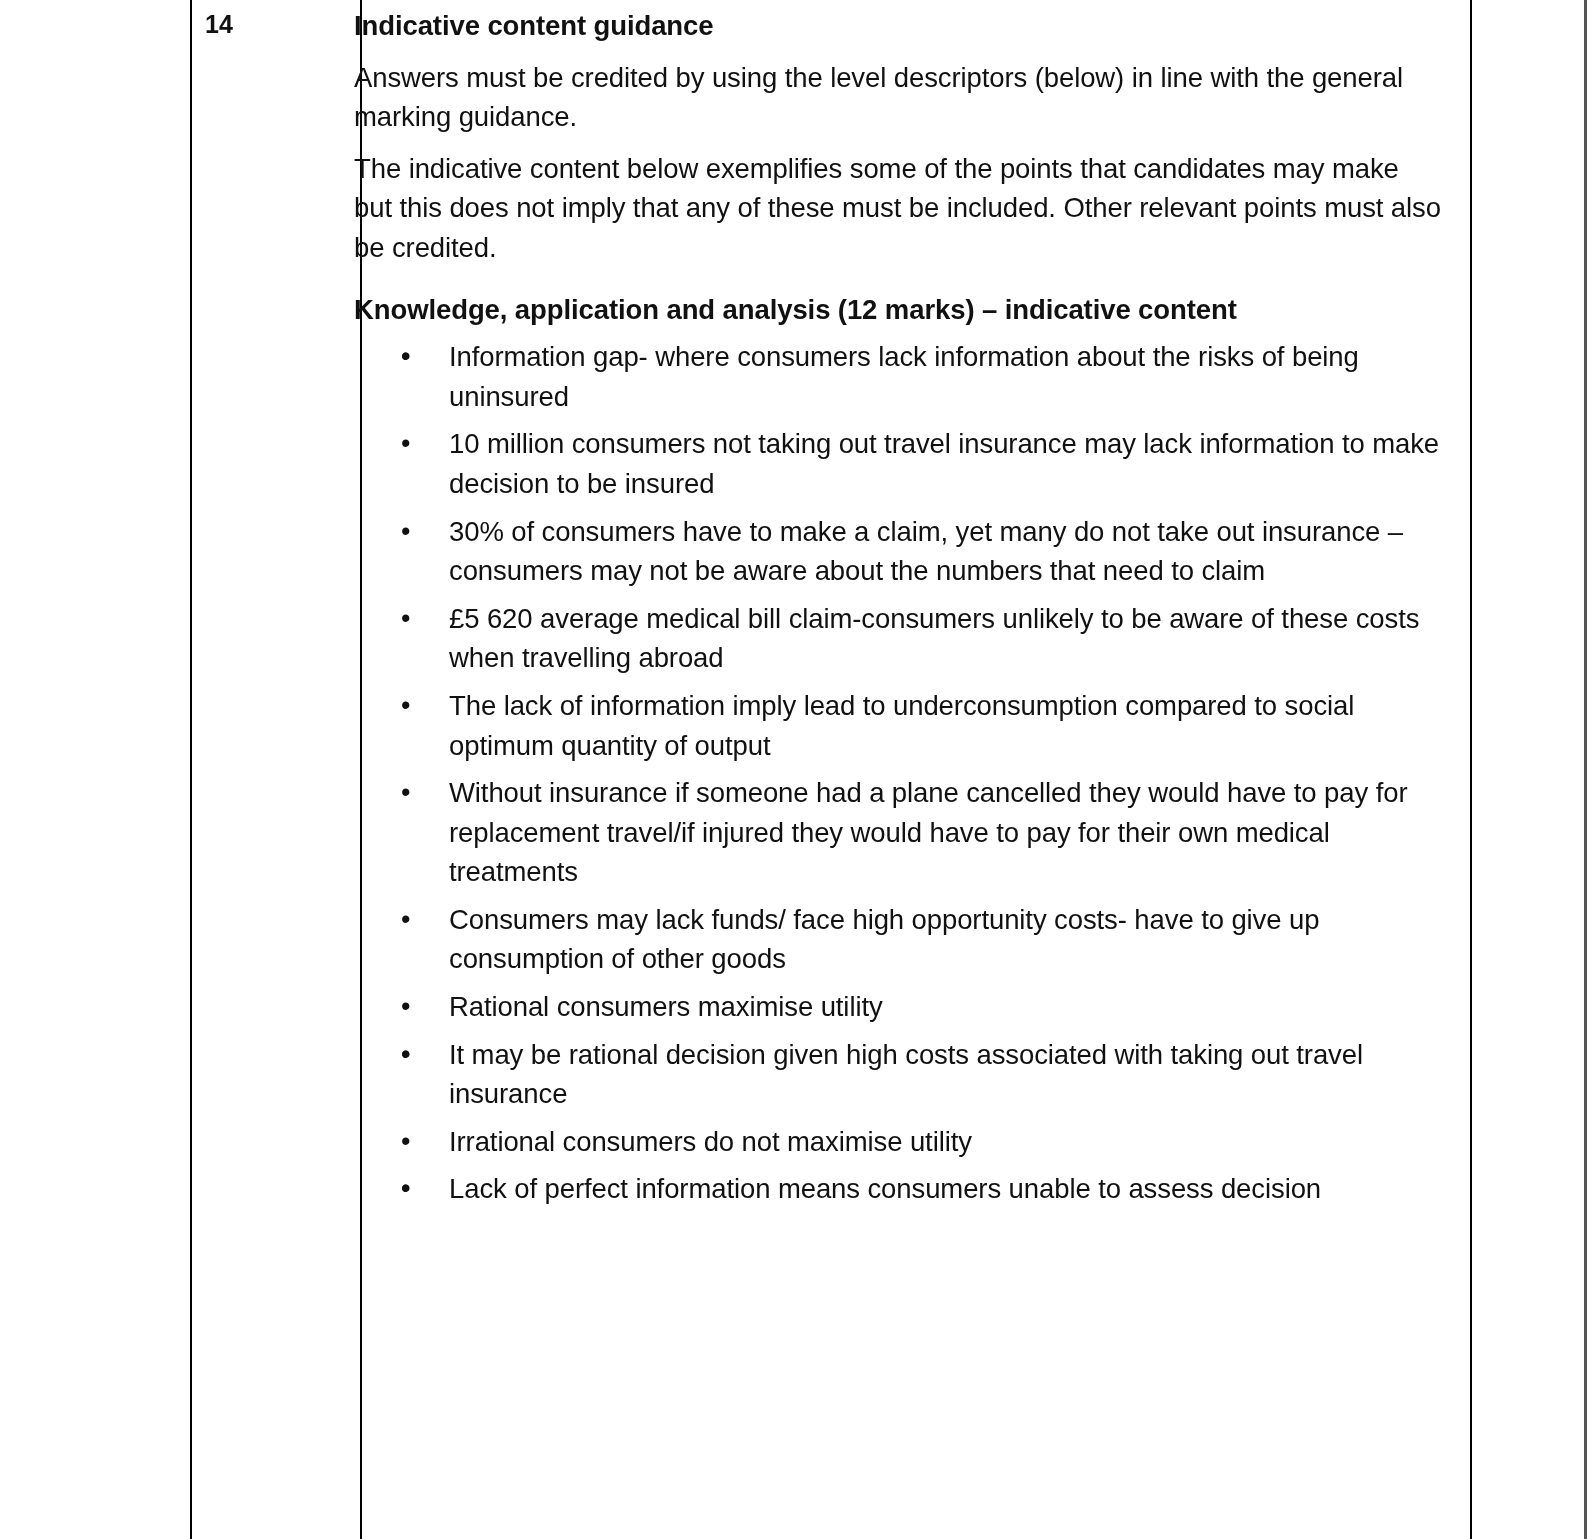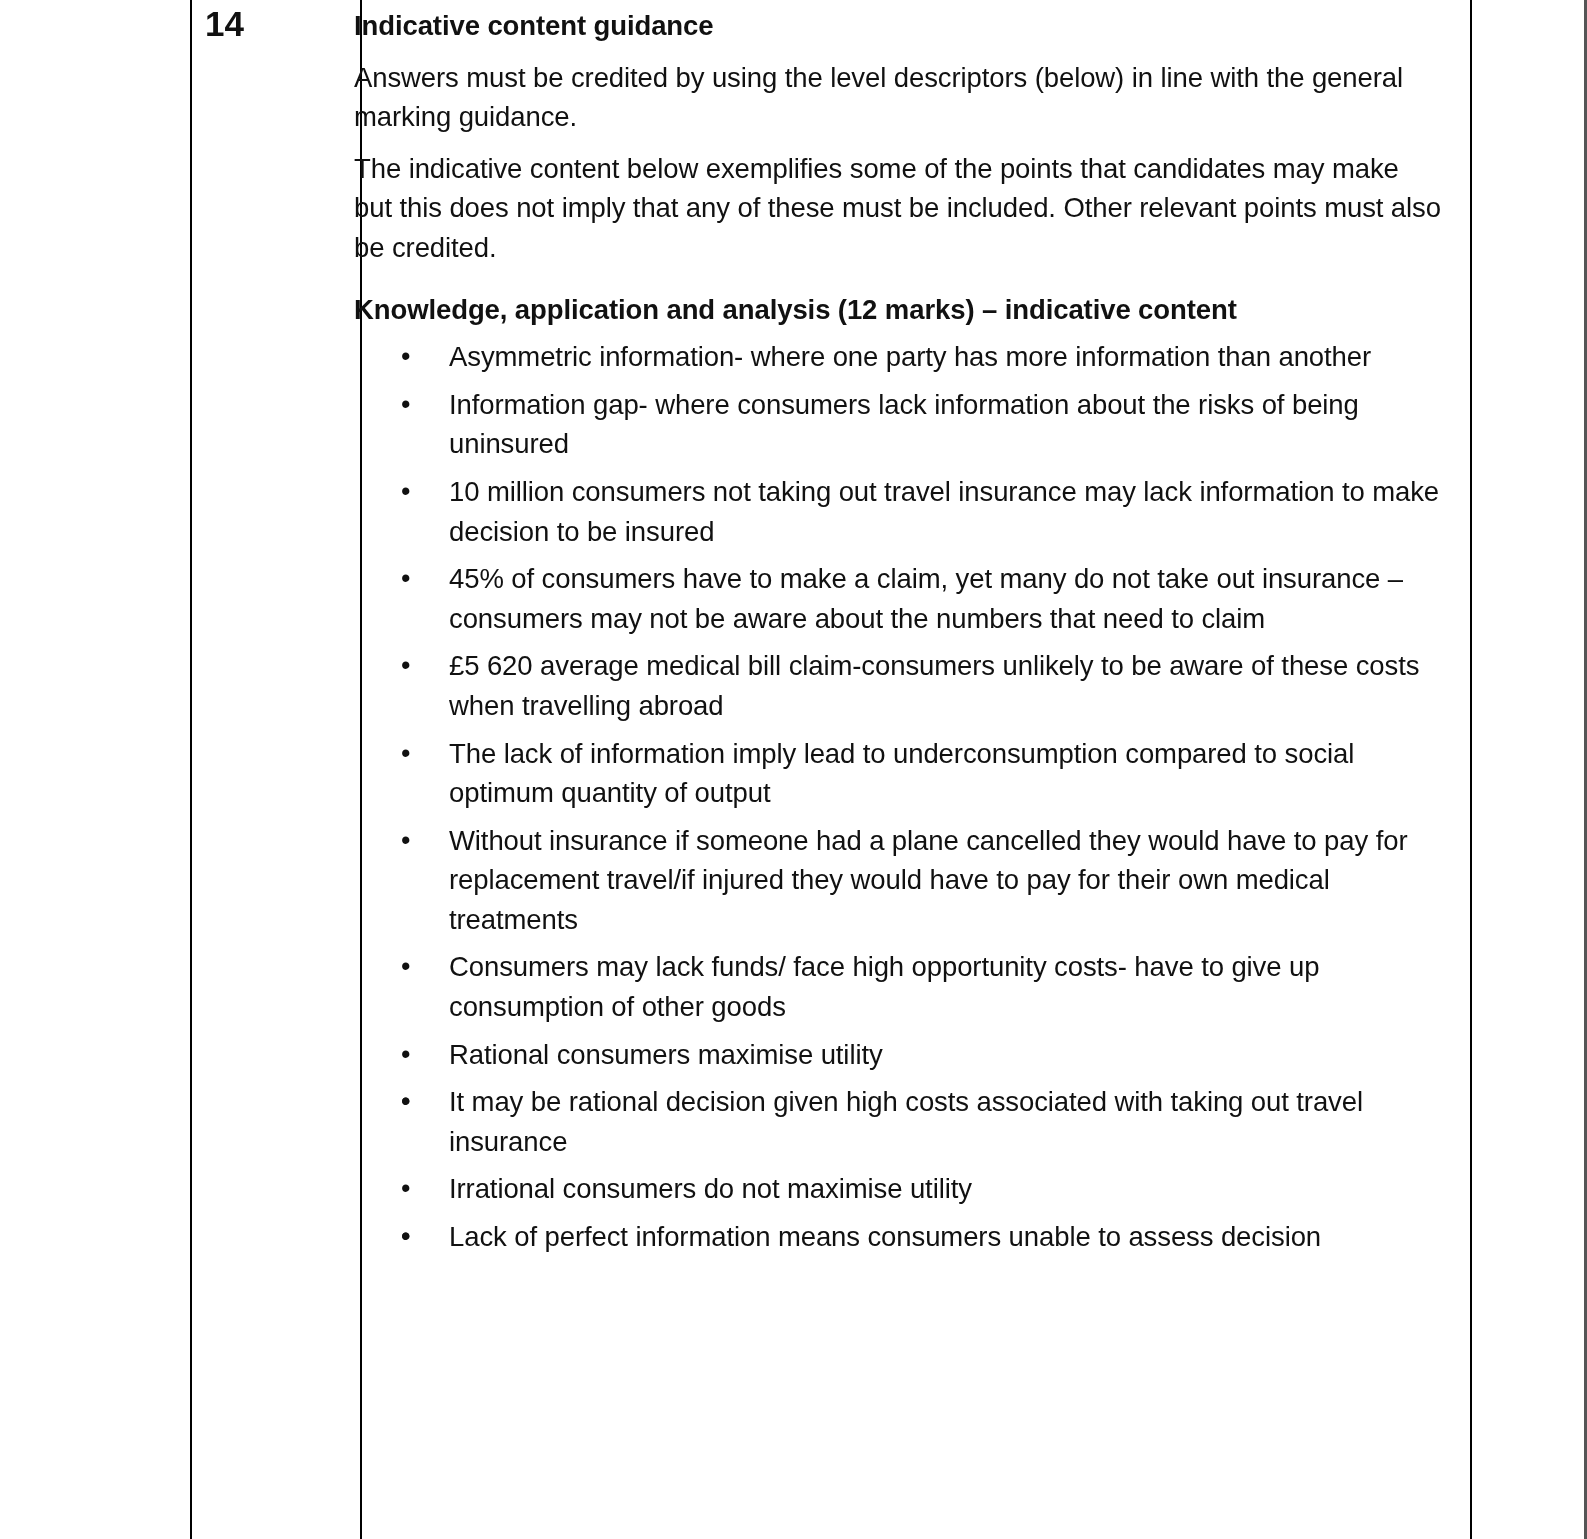--- a/index.html
+++ b/index.html
@@ -5,21 +5,21 @@
   html, body { margin: 0; padding: 0; background: #ffffff; }
   body {
     width: 1587px; height: 1539px; overflow: hidden; position: relative;
     font-family: "Liberation Sans", "DejaVu Sans", sans-serif;
     color: #111111;
   }
   .vline { position: absolute; top: 0; bottom: 0; width: 2px; background: #000; }
   .vline.gray { background: #555; width: 3px; }
   .col-num {
     position: absolute; left: 205px; top: 6px;
-    font-weight: bold; font-size: 35px; line-height: 36px;
+    font-weight: bold; font-size: 25px; line-height: 36px;
   }
   .content {
     position: absolute; left: 354px; top: 6px; width: 1090px;
     font-size: 27.5px; line-height: 39.6px; letter-spacing: -0.1px;
   }
   .heading { font-weight: bold; margin: 0 0 8px 0; }
   .para { margin: 12px 0 8px 0; }
   .subheading { font-weight: bold; margin: 22px 0 8px 0; }
   ul { list-style: none; margin: 0; padding: 0; }
   li { position: relative; padding-left: 95px; margin: 0 0 8px 0; }
@@ -36,24 +36,24 @@
 <div class="vline gray" style="left:1584px;"></div>
 
 <div class="col-num">14</div>
 
 <div class="content">
   <div class="heading">Indicative content guidance</div>
   <div class="para">Answers must be credited by using the level descriptors (below) in line with the general marking guidance.</div>
   <div class="para">The indicative content below exemplifies some of the points that candidates may make but this does not imply that any of these must be included. Other relevant points must also be credited.</div>
   <div class="subheading">Knowledge, application and analysis (12 marks) – indicative content</div>
   <ul>
-    <li><span class="bullet">•</span><span>Asymmetric information- where one party has more information than another</span></li>
+    <li><span class="bullet">•</span></li>
     <li><span class="bullet">•</span><span>Information gap- where consumers lack information about the risks of being uninsured</span></li>
     <li><span class="bullet">•</span><span>10 million consumers not taking out travel insurance may lack information to make decision to be insured</span></li>
-    <li><span class="bullet">•</span><span>45% of consumers have to make a claim, yet many do not take out insurance – consumers may not be aware about the numbers that need to claim</span></li>
+    <li><span class="bullet">•</span><span>30% of consumers have to make a claim, yet many do not take out insurance – consumers may not be aware about the numbers that need to claim</span></li>
     <li><span class="bullet">•</span><span>£5 620 average medical bill claim-consumers unlikely to be aware of these costs when travelling abroad</span></li>
     <li><span class="bullet">•</span><span>The lack of information imply lead to underconsumption compared to social optimum quantity of output</span></li>
     <li><span class="bullet">•</span><span>Without insurance if someone had a plane cancelled they would have to pay for replacement travel/if injured they would have to pay for their own medical treatments</span></li>
     <li><span class="bullet">•</span><span>Consumers may lack funds/ face high opportunity costs- have to give up consumption of other goods</span></li>
     <li><span class="bullet">•</span><span>Rational consumers maximise utility</span></li>
     <li><span class="bullet">•</span></li>
     <li><span class="bullet">•</span><span>It may be rational decision given high costs associated with taking out travel insurance</span></li>
     <li><span class="bullet">•</span><span>Irrational consumers do not maximise utility</span></li>
     <li><span class="bullet">•</span></li>
     <li><span class="bullet">•</span><span>Lack of perfect information means consumers unable to assess decision</span></li>

